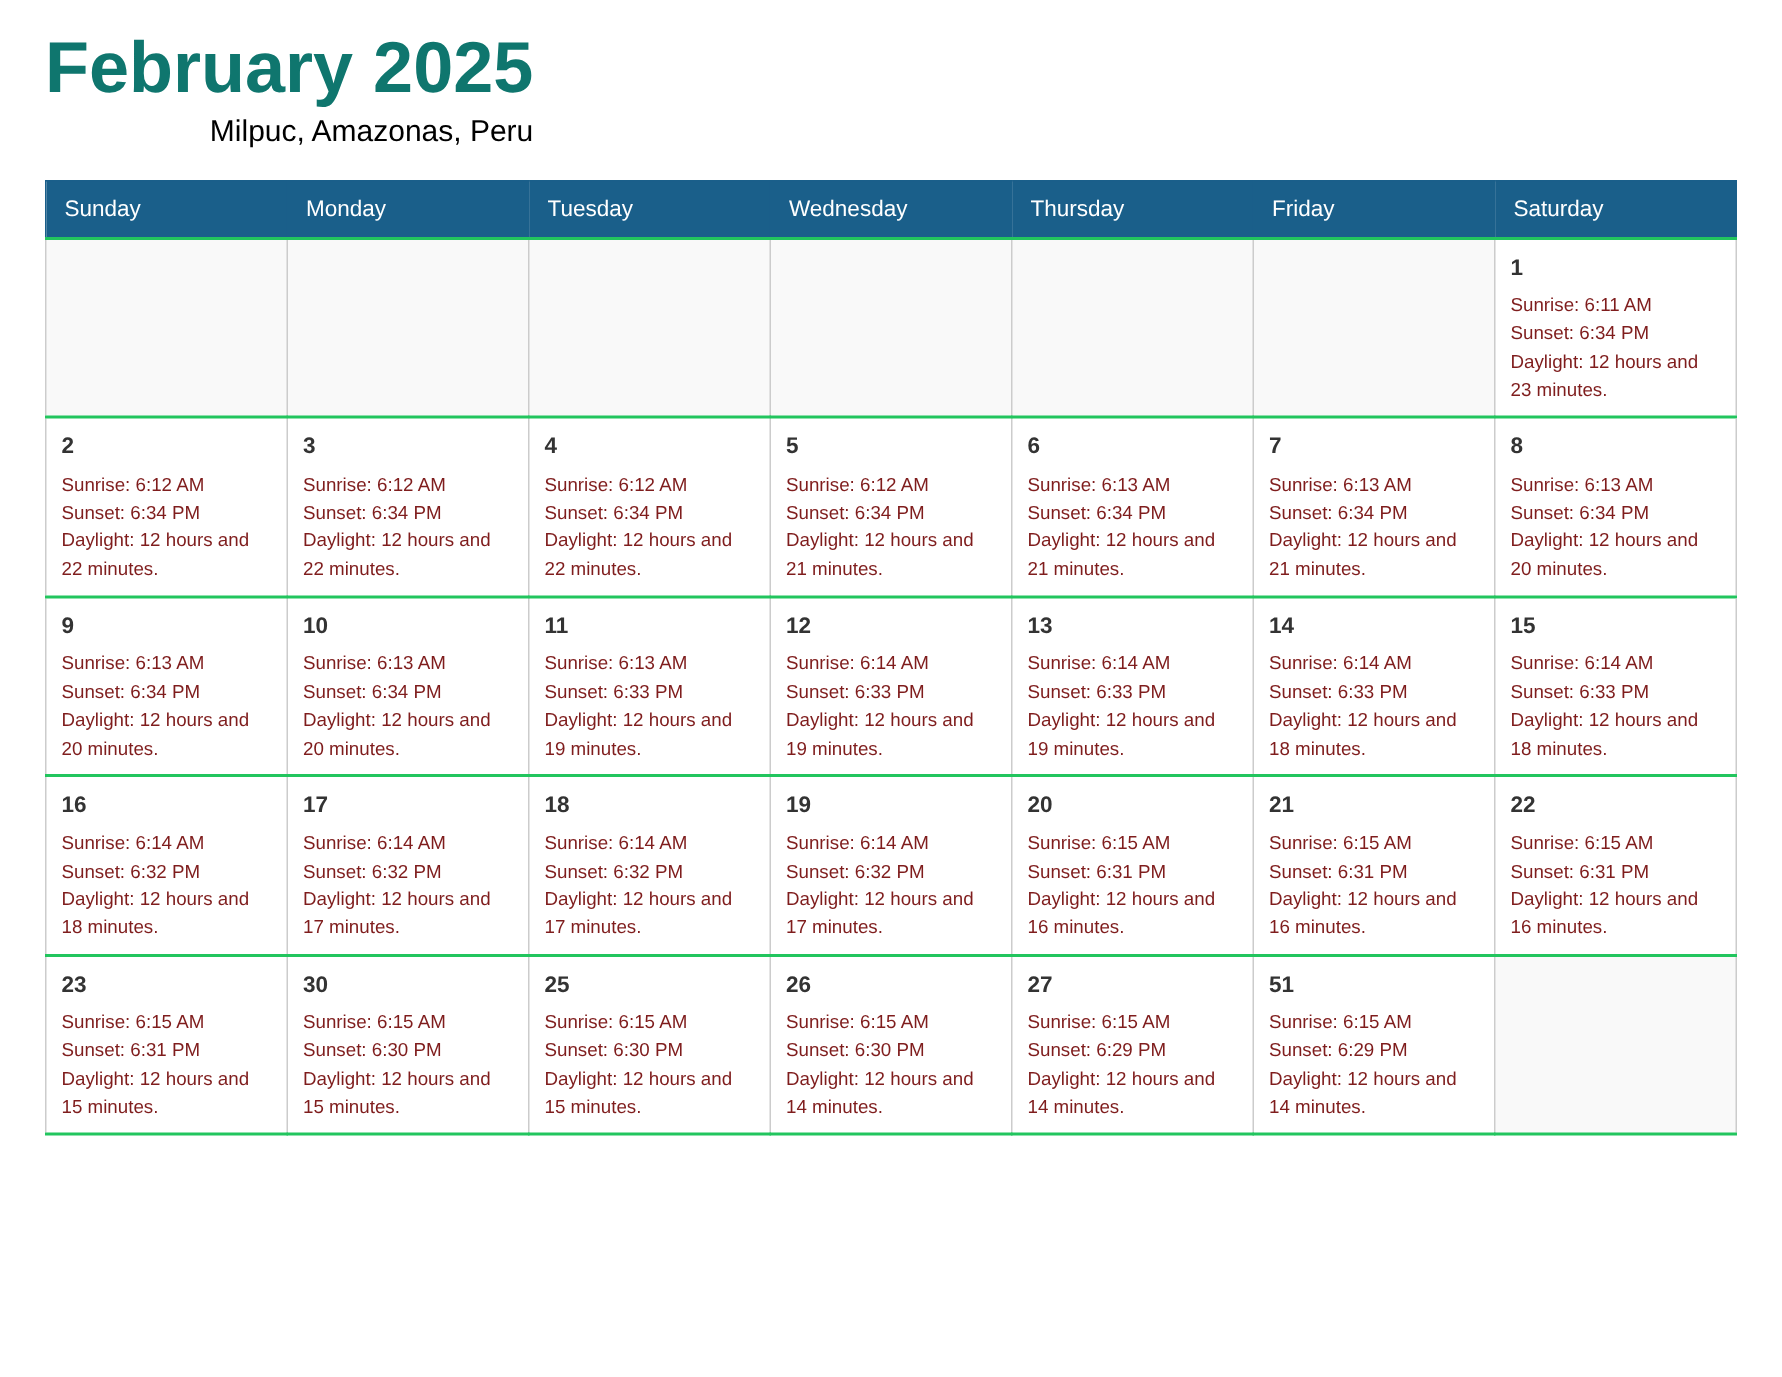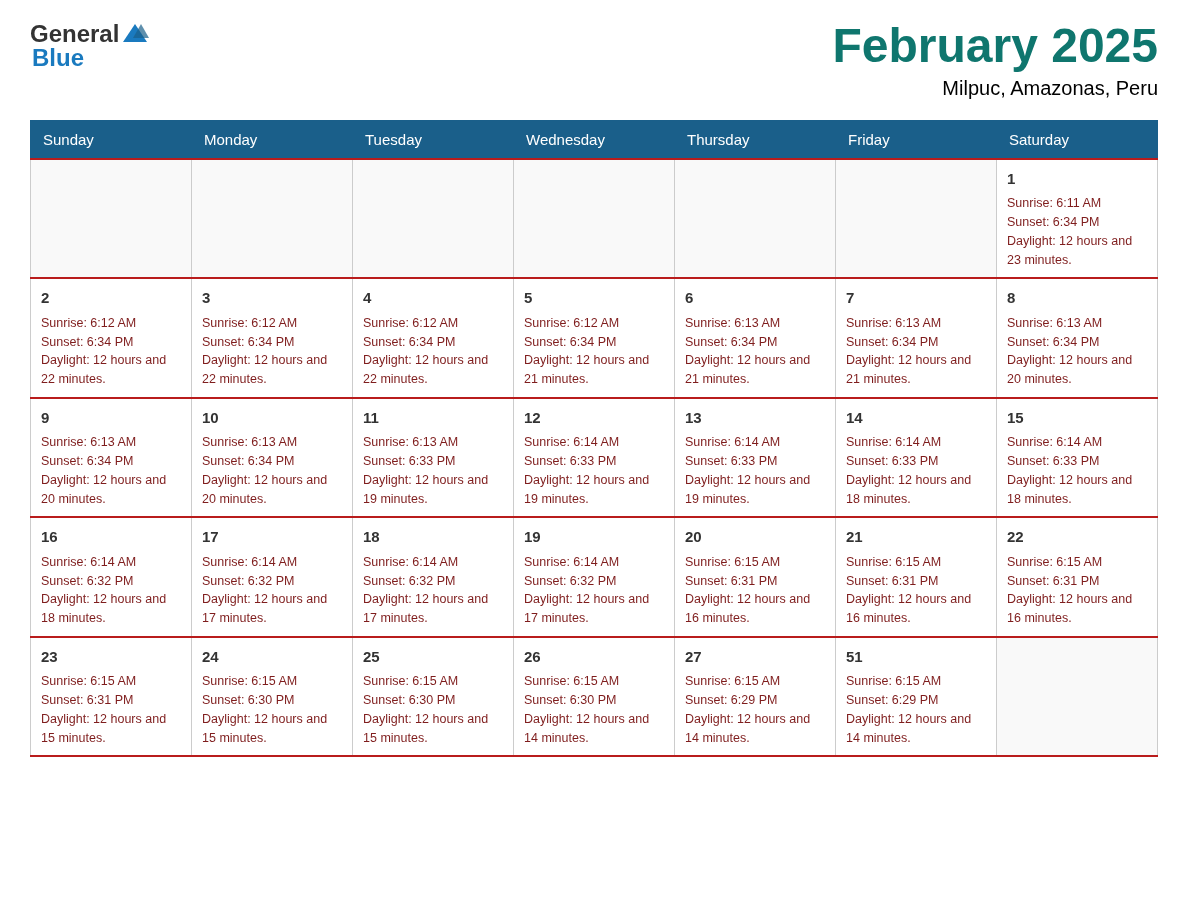--- a/index.html
+++ b/index.html
@@ -48,21 +48,21 @@
       vertical-align: top;
       padding: 8px 10px;
       border: 1px solid #ccc;
       width: 14.28%;
       min-height: 110px;
       font-size: 13px;
       color: #333;
       line-height: 1.5;
     }
     .calendar tr {
-      border-bottom: 2px solid #b91c1c;
+      border-bottom: 2px solid #22c55e;
     }
     .day-number {
       font-size: 15px;
       font-weight: bold;
       display: block;
       margin-bottom: 4px;
     }
     .day-info {
       font-size: 12.5px;
       color: #7f1d1d;
@@ -77,30 +77,20 @@
     }
     .logo-line1 {
       display: flex;
       align-items: center;
     }
   </style>
 </head>
 <body>
 
 <div class="header">
-  <div class="logo-wrap">
-    <div class="logo-line1">
-      <span style="font-size:24px;font-weight:bold;color:#333;">General</span>
-      <svg width="28" height="28" viewBox="0 0 28 28" style="margin: 0 2px;">
-        <polygon points="14,4 26,22 2,22" fill="#1a7abf"></polygon>
-        <polygon points="20,4 28,18 12,18" fill="#1a5f8a" opacity="0.7"></polygon>
-      </svg>
-    </div>
-    <span style="font-size:24px;font-weight:bold;color:#1a7abf;margin-top:-4px;margin-left:2px;">Blue</span>
-  </div>
   <div class="title-section">
     <div class="month-title">February 2025</div>
     <div class="location-title">Milpuc, Amazonas, Peru</div>
   </div>
 </div>
 
 <table class="calendar">
   <thead>
     <tr>
     <th>Sunday</th>
@@ -214,21 +204,21 @@
           <span class="day-number">22</span>
           <div class="day-info">Sunrise: 6:15 AM<br>Sunset: 6:31 PM<br>Daylight: 12 hours and 16 minutes.</div>
         </td>
       </tr>
       <tr>
         <td>
           <span class="day-number">23</span>
           <div class="day-info">Sunrise: 6:15 AM<br>Sunset: 6:31 PM<br>Daylight: 12 hours and 15 minutes.</div>
         </td>
         <td>
-          <span class="day-number">24</span>
+          <span class="day-number">30</span>
           <div class="day-info">Sunrise: 6:15 AM<br>Sunset: 6:30 PM<br>Daylight: 12 hours and 15 minutes.</div>
         </td>
         <td>
           <span class="day-number">25</span>
           <div class="day-info">Sunrise: 6:15 AM<br>Sunset: 6:30 PM<br>Daylight: 12 hours and 15 minutes.</div>
         </td>
         <td>
           <span class="day-number">26</span>
           <div class="day-info">Sunrise: 6:15 AM<br>Sunset: 6:30 PM<br>Daylight: 12 hours and 14 minutes.</div>
         </td>

